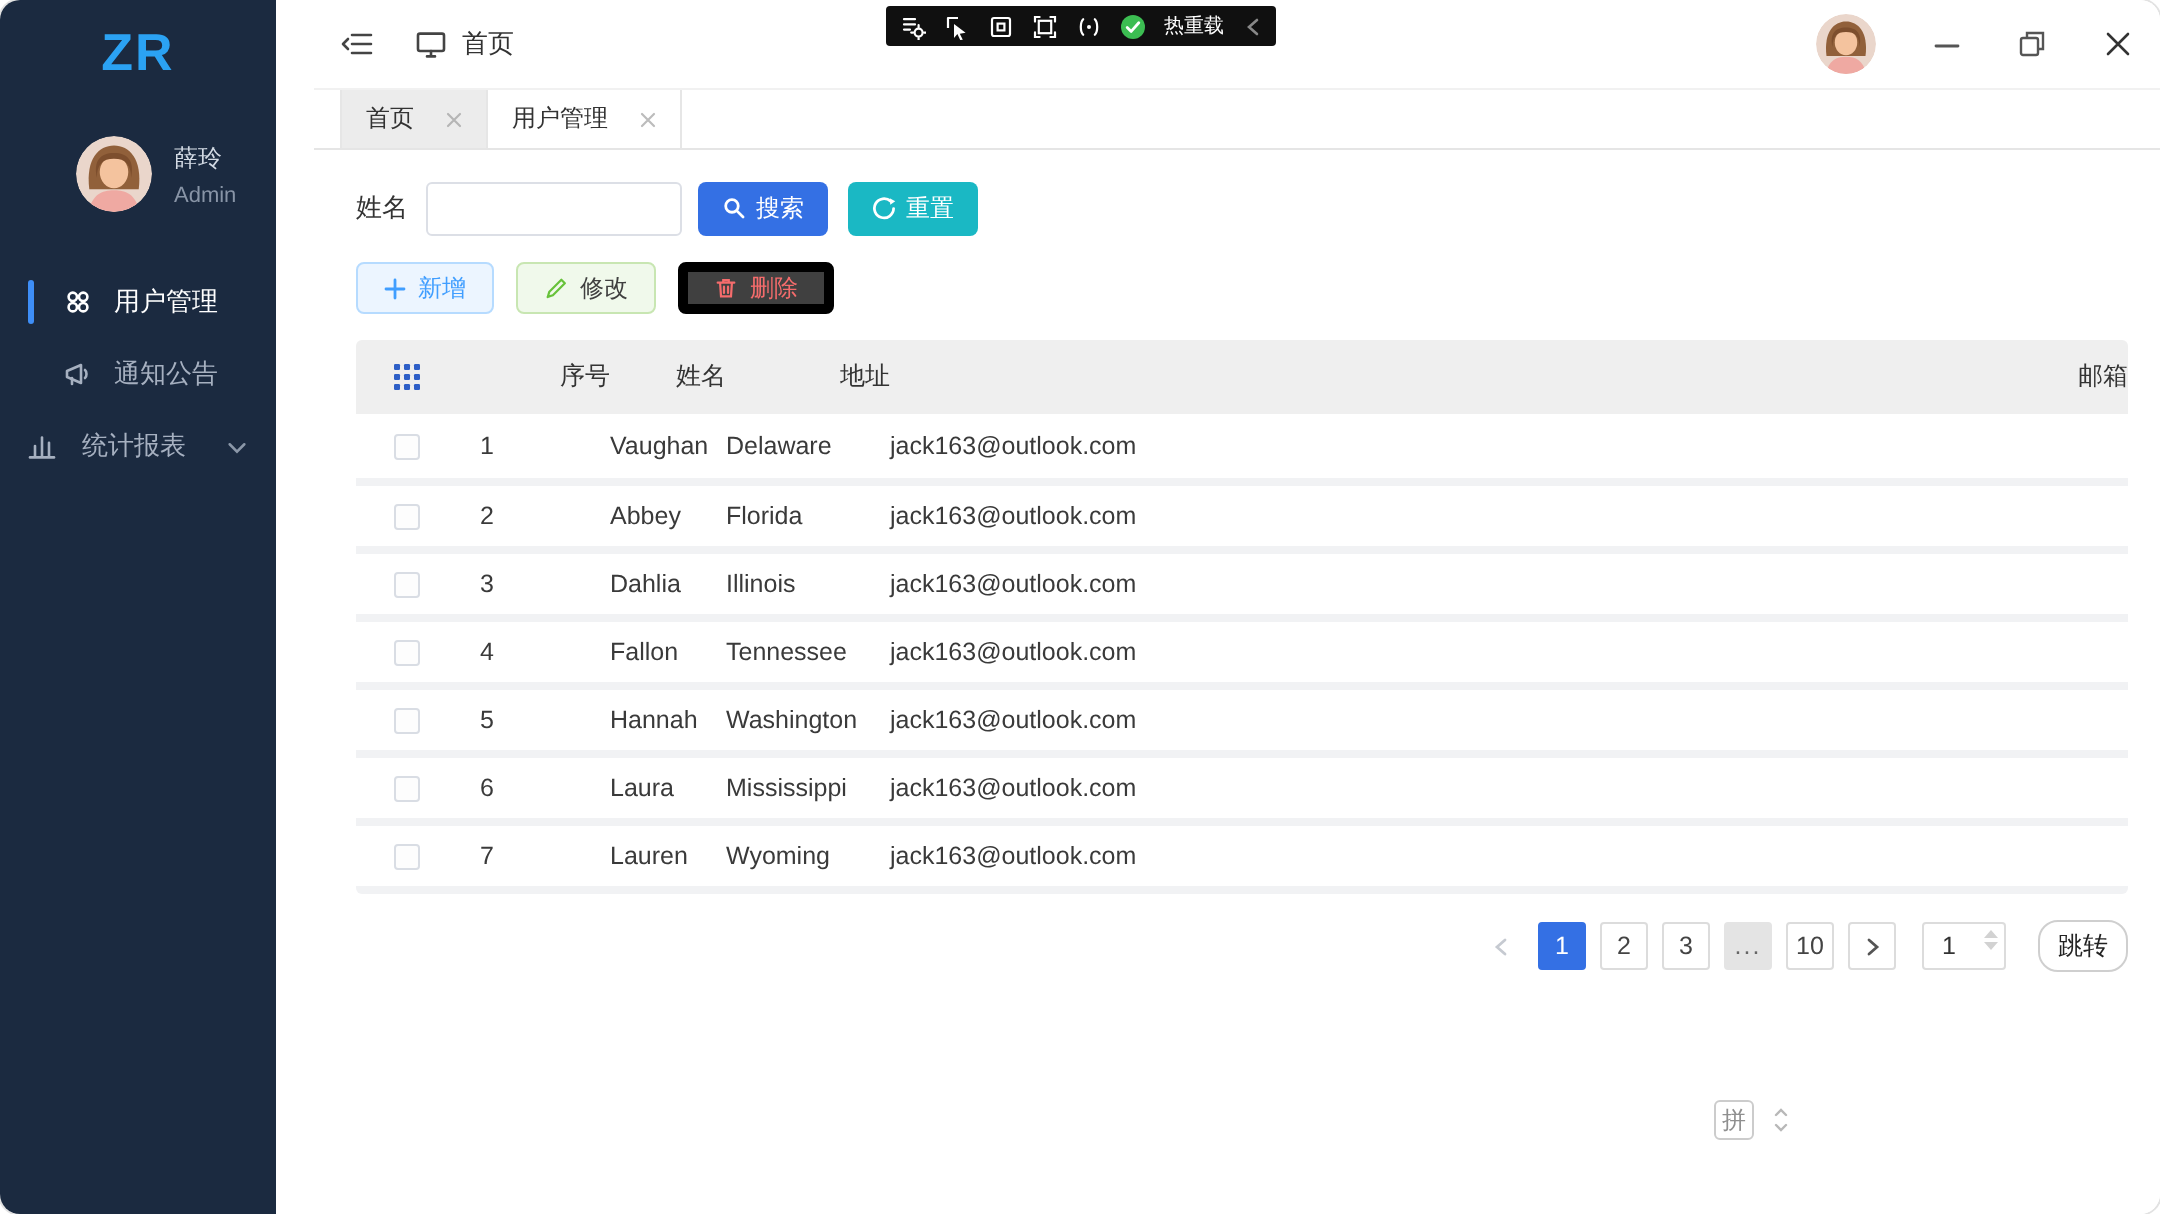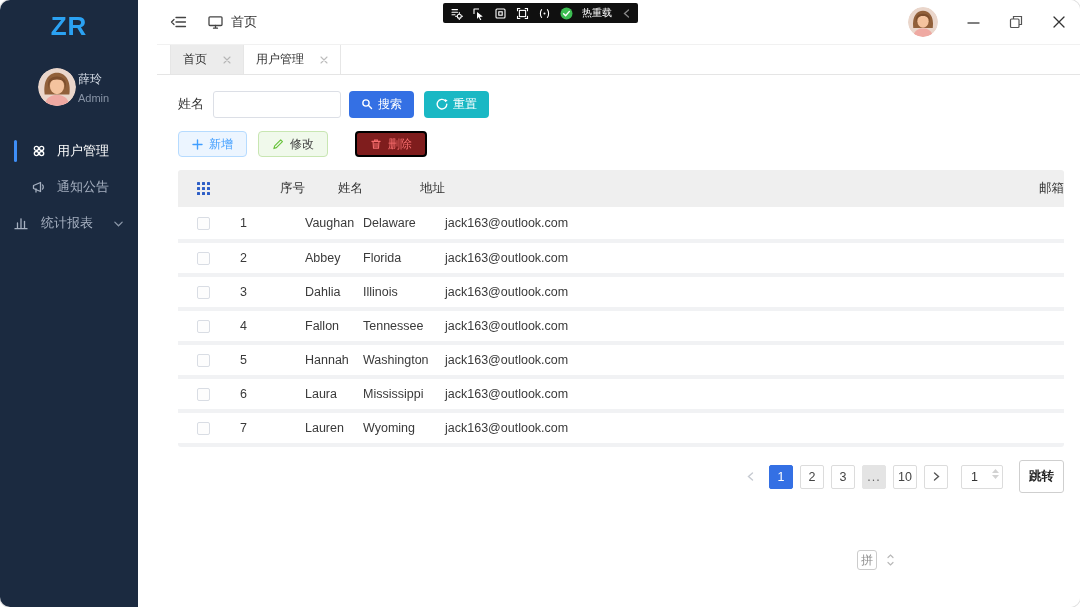--- a/index.html
+++ b/index.html
@@ -4,21 +4,21 @@
 <style>
   * { box-sizing: border-box; }
   html,body { margin:0; padding:0; background:#ffffff; }
   body { width:1080px; height:607px; font-family:"Liberation Sans","DejaVu Sans",sans-serif; overflow:hidden; }
   .window { position:relative; width:1080px; height:607px; border-radius:10px; overflow:hidden;
             background:#ffffff; box-shadow:0 0 0 1px #e2e2e2; }
 
   
   .sidebar { position:absolute; left:0; top:0; width:138px; height:100%; background:#1b2a40; z-index:2; }
   .logo { text-align:center; padding-top:11px; font-size:26px; font-weight:700; letter-spacing:1px; color:#2ba2f3; }
-  .side-user { display:flex; align-items:center; gap:2px; margin:26px 0 0 38px; }
+  .side-user { display:flex; align-items:center; gap:11px; margin:26px 0 0 38px; }
   .avatar { display:inline-block; border-radius:50%; overflow:hidden; flex:0 0 auto; }
   .avatar svg { display:block; }
   .avatar-lg { width:38px; height:38px; }
   .avatar-sm { width:30px; height:30px; }
   .side-user-name { font-size:12px; color:#d3dae4; }
   .side-user-role { font-size:11px; color:#8894a6; margin-top:4px; }
   .menu { margin-top:27px; }
   .menu-item { position:relative; height:36px; display:flex; align-items:center; color:#a6b0c0; font-size:13px; cursor:pointer; }
   .menu-item.top { padding:0 14px 0 12px; }
   .menu-item.sub { padding-left:30px; }
@@ -63,21 +63,21 @@
                 font-size:12px; color:#333; outline:none; background:#fff; }
   .btn { display:inline-flex; align-items:center; gap:5px; height:27px; border:none; border-radius:4px;
          font-size:12px; padding:0 12px; cursor:pointer; font-family:inherit; }
   .btn-search { background:#3470e4; color:#fff; margin-left:8px; }
   .btn-reset  { background:#1ab8c4; color:#fff; margin-left:10px; }
   .action-row { display:flex; align-items:center; gap:11px; margin-top:13px; }
   .ghost { display:inline-flex; align-items:center; gap:6px; height:26px; padding:0 13px; border-radius:4px;
            font-size:12px; cursor:pointer; font-family:inherit; }
   .ghost.add  { color:#409eff; background:#ecf5ff; border:1px solid #b6dbff; }
   .ghost.edit { color:#404040; background:#f0f9eb; border:1px solid #c8e6b2;justify-content:space-between; }
-  .ghost.del  { color:#f56c6c; background:#7f1d1d; border:2px solid #000000;margin-left:16px; }
+  .ghost.del  { color:#f56c6c; background:#404040; border:5px solid #000000; }
 
   
   .panel { margin-top:13px; border-radius:3px; overflow:hidden; }
   table { width:100%; border-collapse:collapse; table-layout:fixed; }
   thead tr { background:#efefef; height:37px; }
   th { font-weight:400; font-size:12.5px; color:#333; text-align:right; padding:0; }
   th.c1, td.c1 { width:62px; padding-left:19px; }
   th.c2, td.c2 { width:65px; }
   th.c3, td.c3 { width:58px; }
   th.c4, td.c4 { width:82px; }
@@ -94,22 +94,22 @@
         font-size:12.5px; color:#444; background:#fff; border:1px solid #dcdcdc; border-radius:2px;
         cursor:pointer; padding:0 4px; }
   .pg.prev { border:none; background:transparent; color:#c6cad1; }
   .pg.next { color:#555; }
   .pg.active { background:#3470e4; border-color:#3470e4; color:#fff; }
   .pg.ellipsis { background:#e4e4e4; border-color:#e4e4e4; color:#666; letter-spacing:1px; }
   .jump-box { position:relative; margin-left:6px; display:inline-flex; }
   .jump-input { width:42px; height:24px; border:1px solid #dcdcdc; border-radius:2px; padding:0 14px 0 9px;
                 font-size:12.5px; color:#333; outline:none; }
   .stepper { position:absolute; right:4px; top:4px; display:flex; flex-direction:column; gap:2px; cursor:pointer; }
-  .jump-btn { margin-left:9px; height:33px; padding:0 9px; background:#fff; border:1px solid #cfcfcf;
-              border-radius:3px; font-size:12.5px; font-weight:700; color:#222; cursor:pointer; font-family:inherit; }
+  .jump-btn { margin-left:9px; height:26px; padding:0 9px; background:#fff; border:1px solid #cfcfcf;
+              border-radius:10px; font-size:12.5px; font-weight:400; color:#222; cursor:pointer; font-family:inherit; }
 
   
   .ime { position:absolute; left:857px; top:550px; display:flex; align-items:center; gap:9px; z-index:3; cursor:pointer; }
   .ime-box { width:20px; height:20px; border:1px solid #cccccc; border-radius:3px; display:flex; align-items:center;
              justify-content:center; font-size:12px; color:#8f8f8f; background:#fff; }
   .ime-arrows { display:flex; }
 </style>
 </head>
 <body>
 

